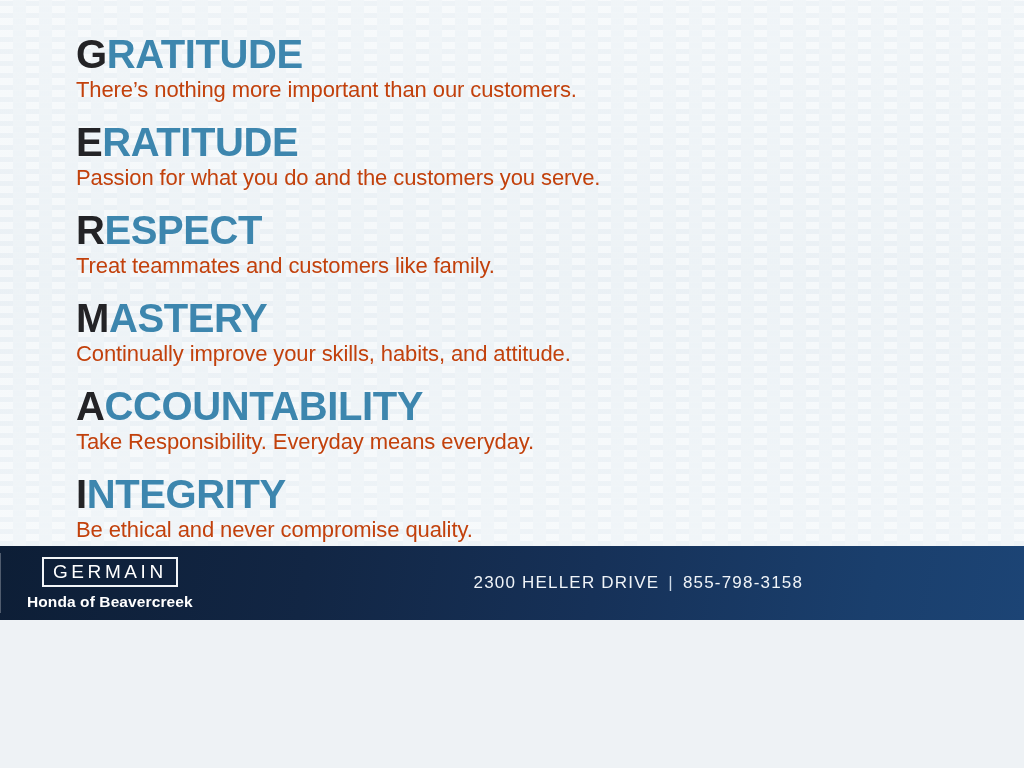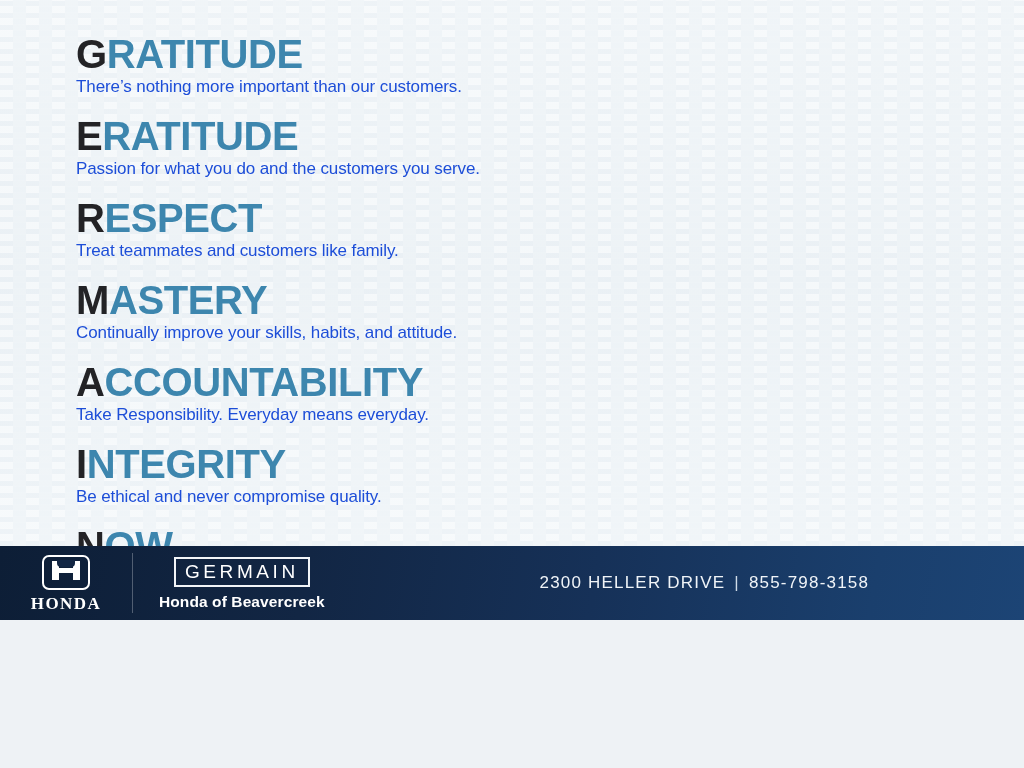--- a/index.html
+++ b/index.html
@@ -85,24 +85,24 @@
     line-height: 1.0;
     letter-spacing: -0.4px;
     color: #3d86ae;
     margin: 0 0 3px 0;
     white-space: nowrap;
   }
   .value-heading .first-letter {
     color: #232326;
   }
   .value-desc {
-    font-size: 17px;
+    font-size: 22px;
     font-weight: 400;
     line-height: 1.18;
-    color: #1d4ed8;
+    color: #c2410c;
     margin: 0;
     letter-spacing: -0.1px;
     white-space: nowrap;
   }
 
   
   .value-block.clipped .value-heading {
     margin-bottom: 0;
   }
 
@@ -299,29 +299,20 @@
 
   </div>
 
   <div id="germain-of">
     <span class="go-bold">Germain</span><span class="go-light"> of</span>
   </div>
   <div id="germain-of-sub">Beavercreek</div>
 
   <div id="footer-banner">
 
-    <div id="honda-logo-block">
-      <div id="honda-mark">
-        <div class="h-left"></div>
-        <div class="h-right"></div>
-        <div class="h-bar"></div>
-        <div class="h-notch"></div>
-      </div>
-      <div id="honda-wordmark">HONDA</div>
-    </div>
 
     <div id="footer-divider"></div>
 
     <div id="germain-logo-block">
       <div id="germain-box">
         <div id="germain-box-text">GERMAIN</div>
       </div>
       <div id="germain-sub-text">Honda of Beavercreek</div>
     </div>
 

